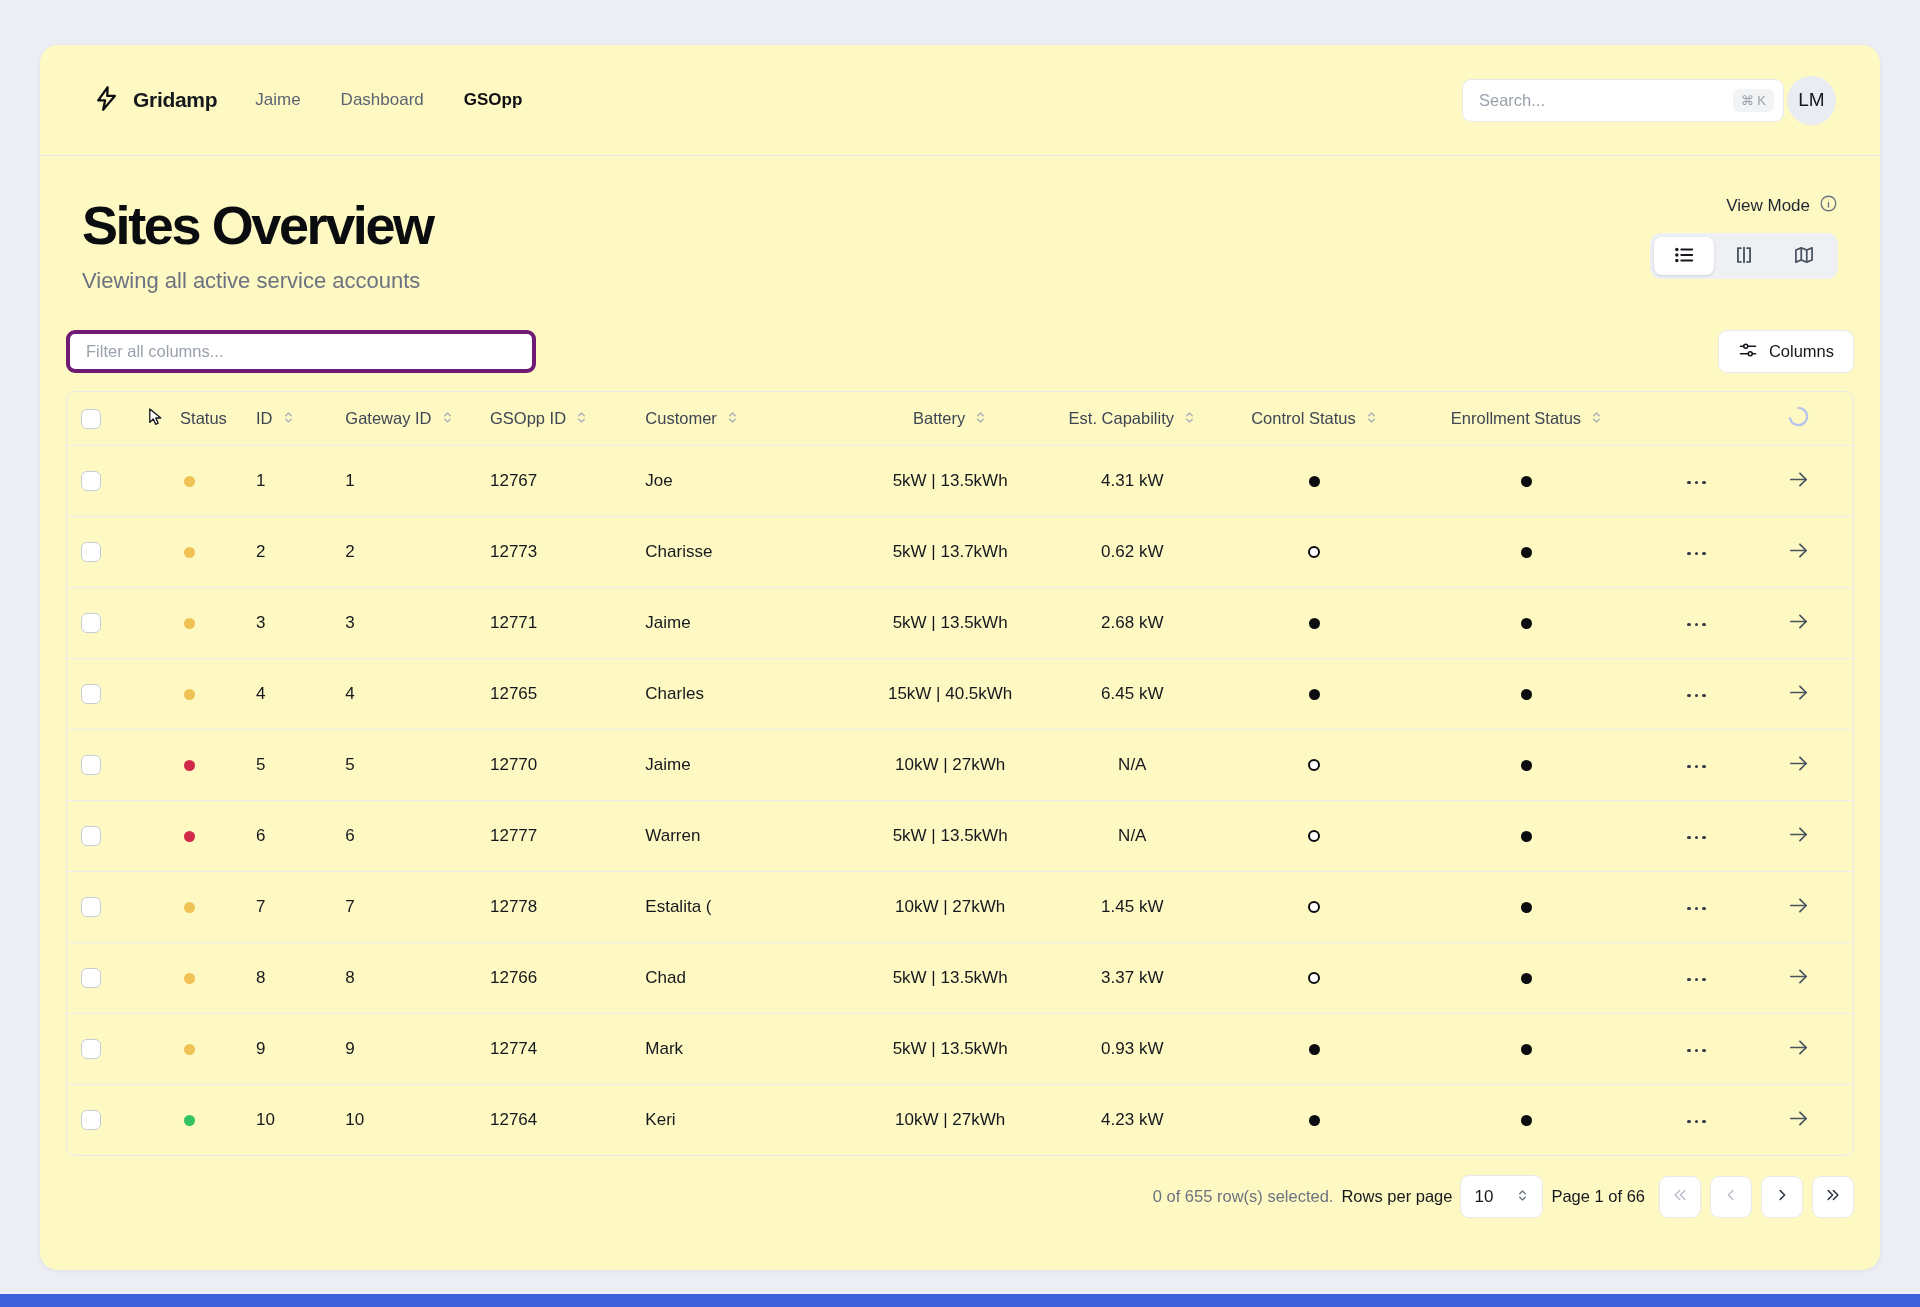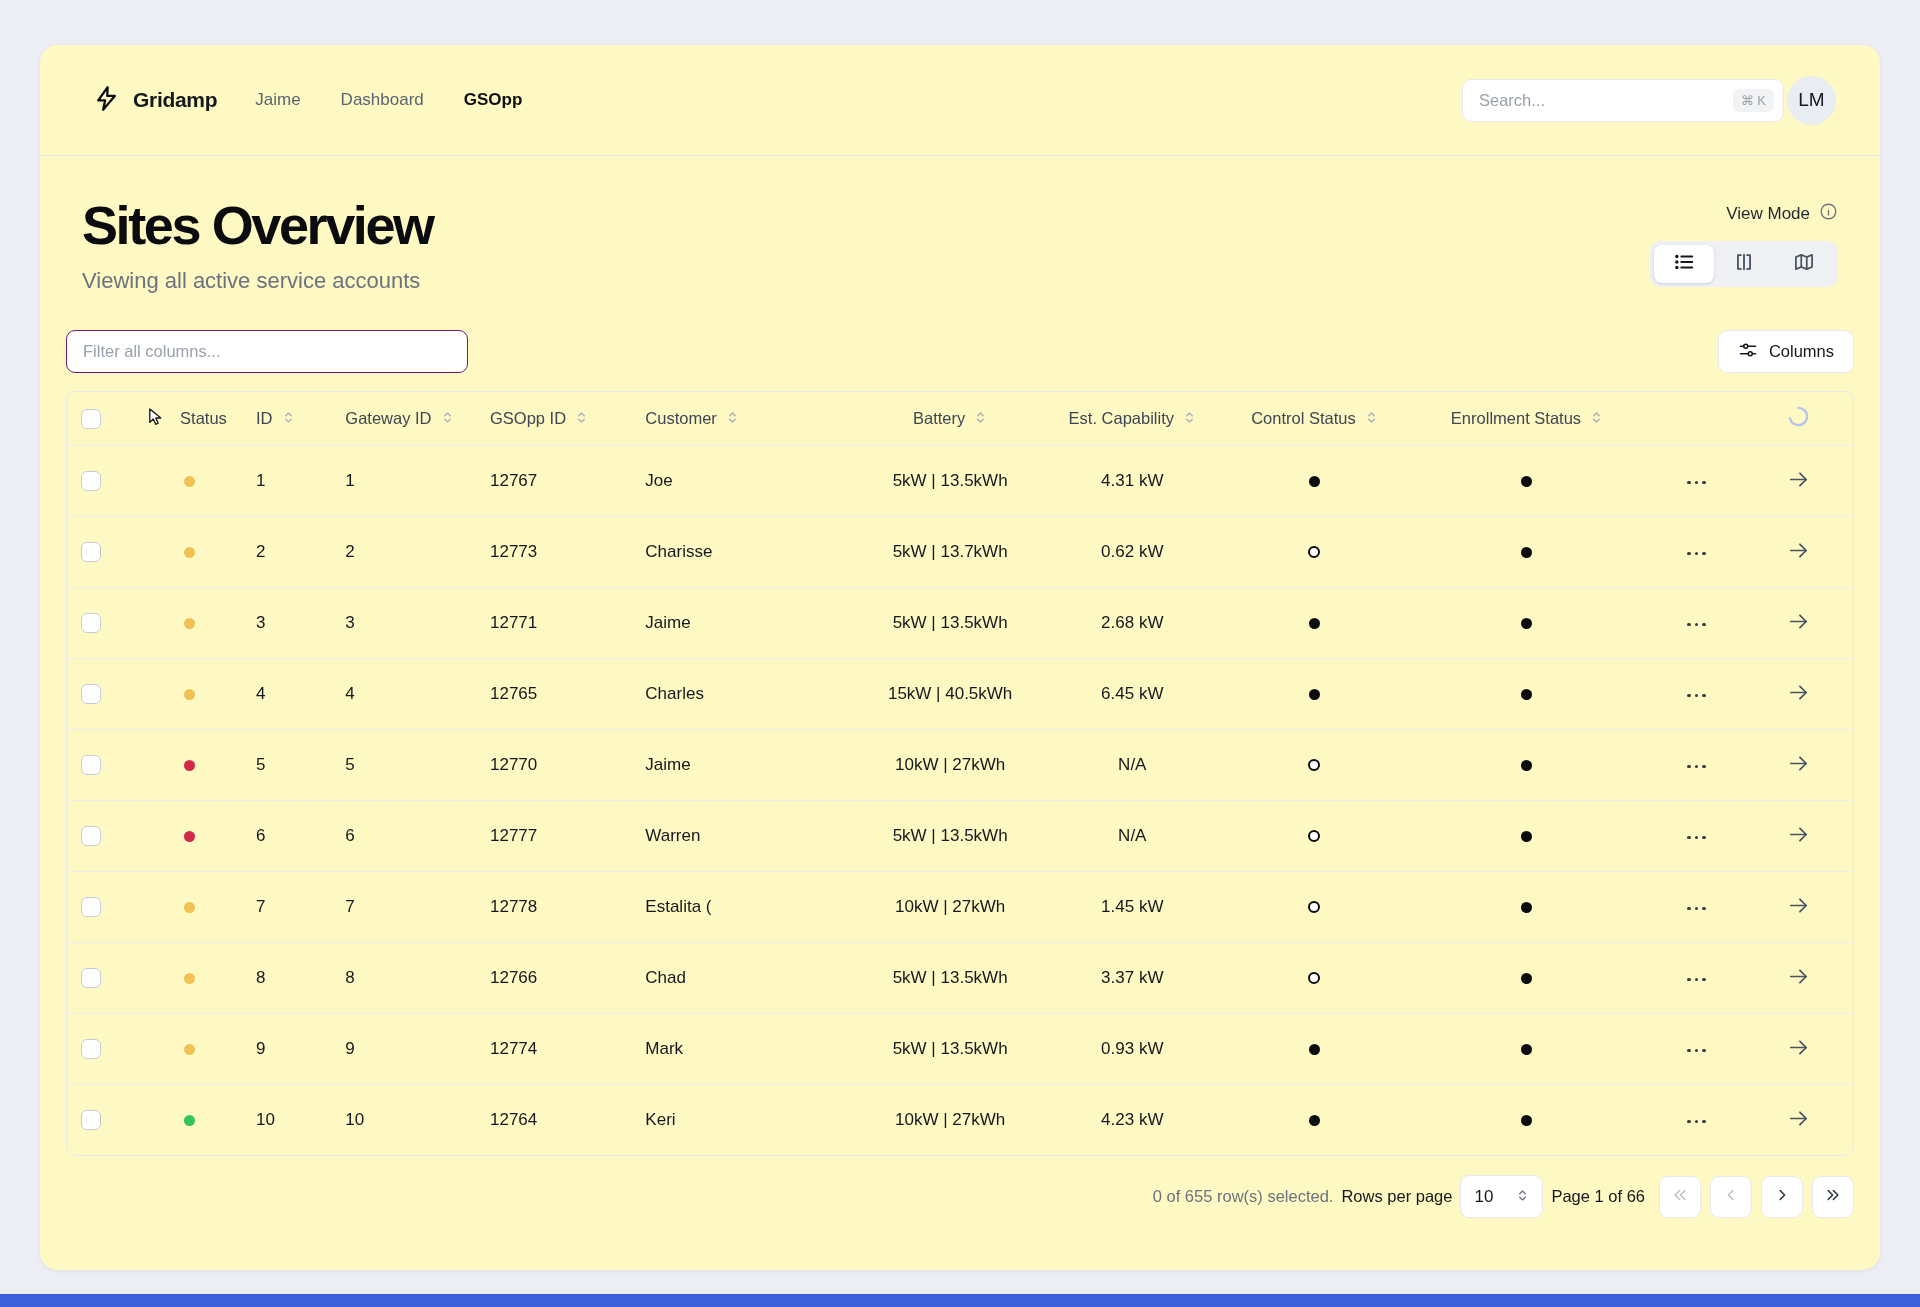--- a/index.html
+++ b/index.html
@@ -53,40 +53,40 @@
     font-size: 13px; color: #9aa1ab; white-space: nowrap;
   }
   .avatar {
     width: 49px; height: 49px; border-radius: 50%;
     background: #e9edf2; display: flex; align-items: center; justify-content: center;
     font-size: 19px; color: #15181d; cursor: pointer;
   }
 
   
   .content { padding: 0 26px; }
-  .title-row { display: flex; justify-content: space-between; align-items: center; margin: 38px 16px 0; }
+  .title-row { display: flex; justify-content: space-between; align-items: flex-start; margin: 38px 16px 0; }
   .page-title { font-size: 54px; font-weight: 800; letter-spacing: -2.4px; color: #0b0c0f; }
   .page-subtitle { font-size: 22px; color: #6b7280; margin-top: 12px; }
   .viewmode { display: flex; flex-direction: column; align-items: flex-end; }
   .viewmode-label { display: flex; align-items: center; gap: 9px; font-size: 17px; color: #1f2630; }
   .segmented {
     margin-top: 15px; background: #eef0f4; border-radius: 11px;
     padding: 4px; display: flex;
   }
   .seg-btn {
     width: 60px; height: 38px; border: none; background: transparent; border-radius: 8px;
     display: flex; align-items: center; justify-content: center; cursor: pointer; color: #485361;
   }
   .seg-btn.active { background: #fff; box-shadow: 0 1px 3px rgba(20,30,60,.15); color: #15181d; }
 
   
   .toolbar { display: flex; justify-content: space-between; margin-top: 36px; }
   .filter-input {
-    width: 402px; height: 43px;
-    border: 1px solid #701a75; border-radius: 9px;
+    width: 470px; height: 43px;
+    border: 4px solid #701a75; border-radius: 9px;
     padding: 0 16px; font-size: 16.5px; font-family: inherit; color: #374151; outline: none;
   }
   .filter-input::placeholder { color: #9aa1ab; }
   .columns-btn {
     height: 43px; padding: 0 19px;
     border: 1px solid #e6e8ec; border-radius: 9px; background: #fff;
     display: flex; align-items: center; gap: 11px;
     font-size: 16.5px; font-weight: 500; font-family: inherit; color: #15181d; cursor: pointer;
   }
 

